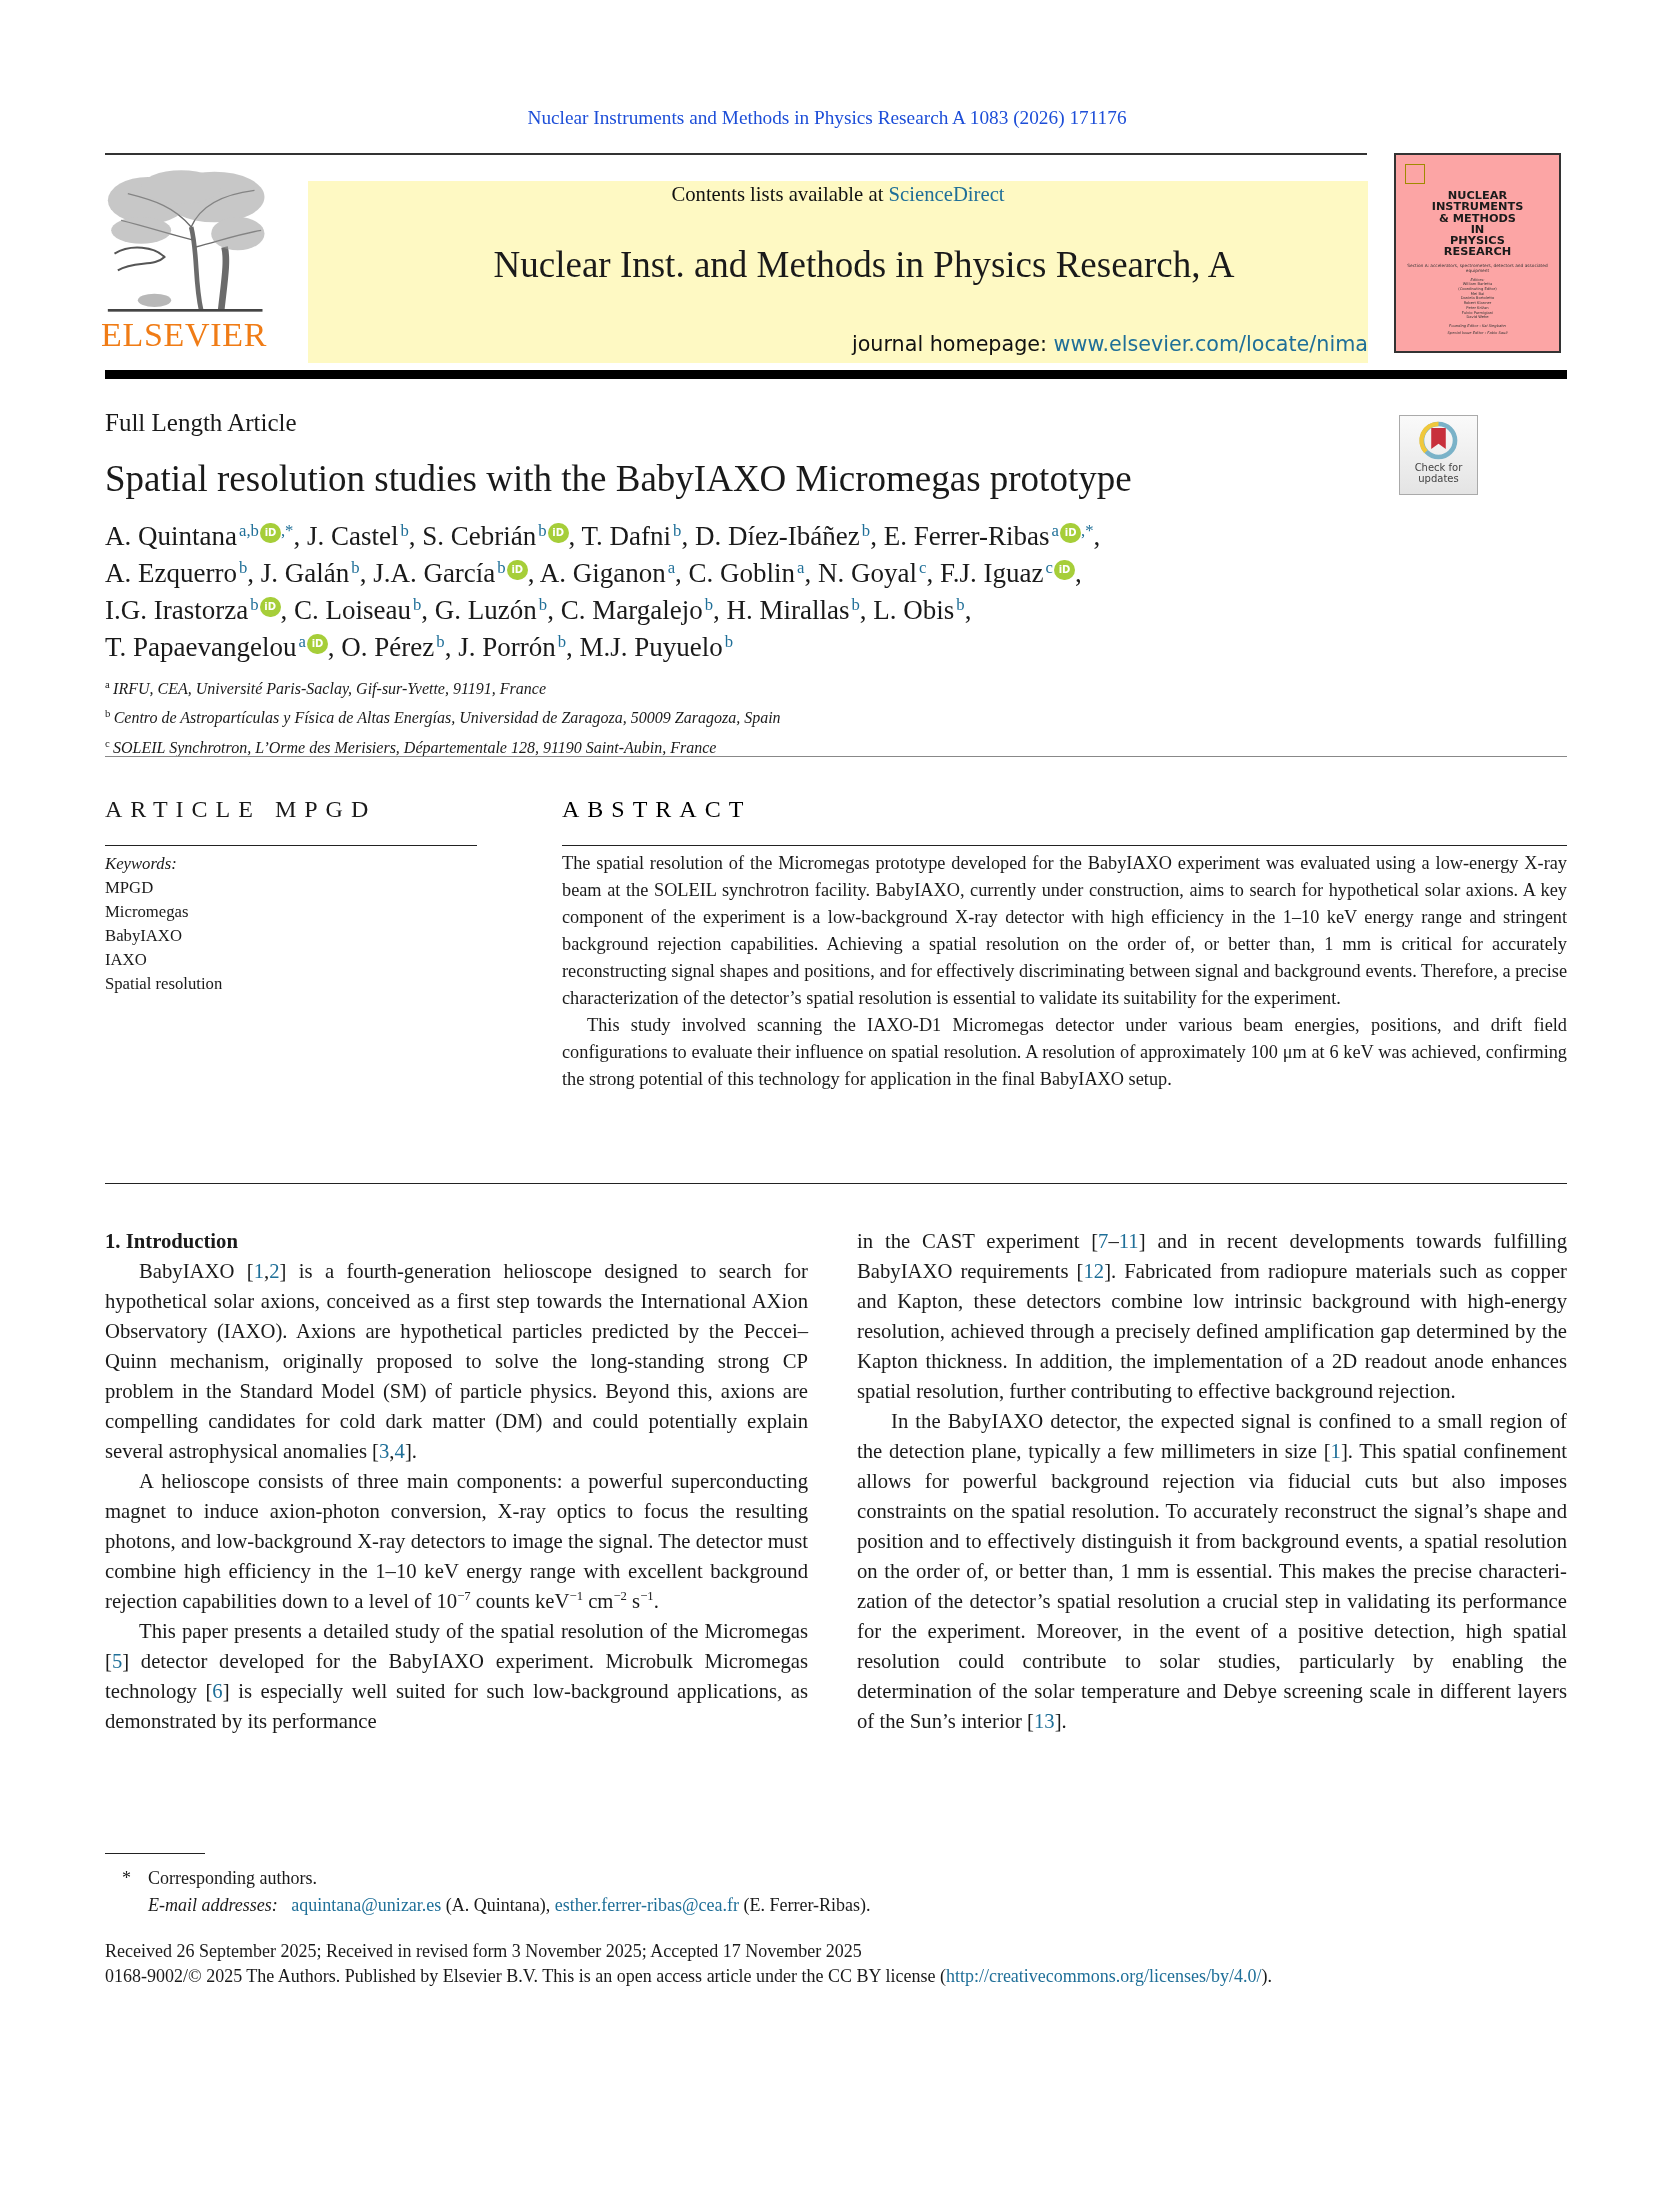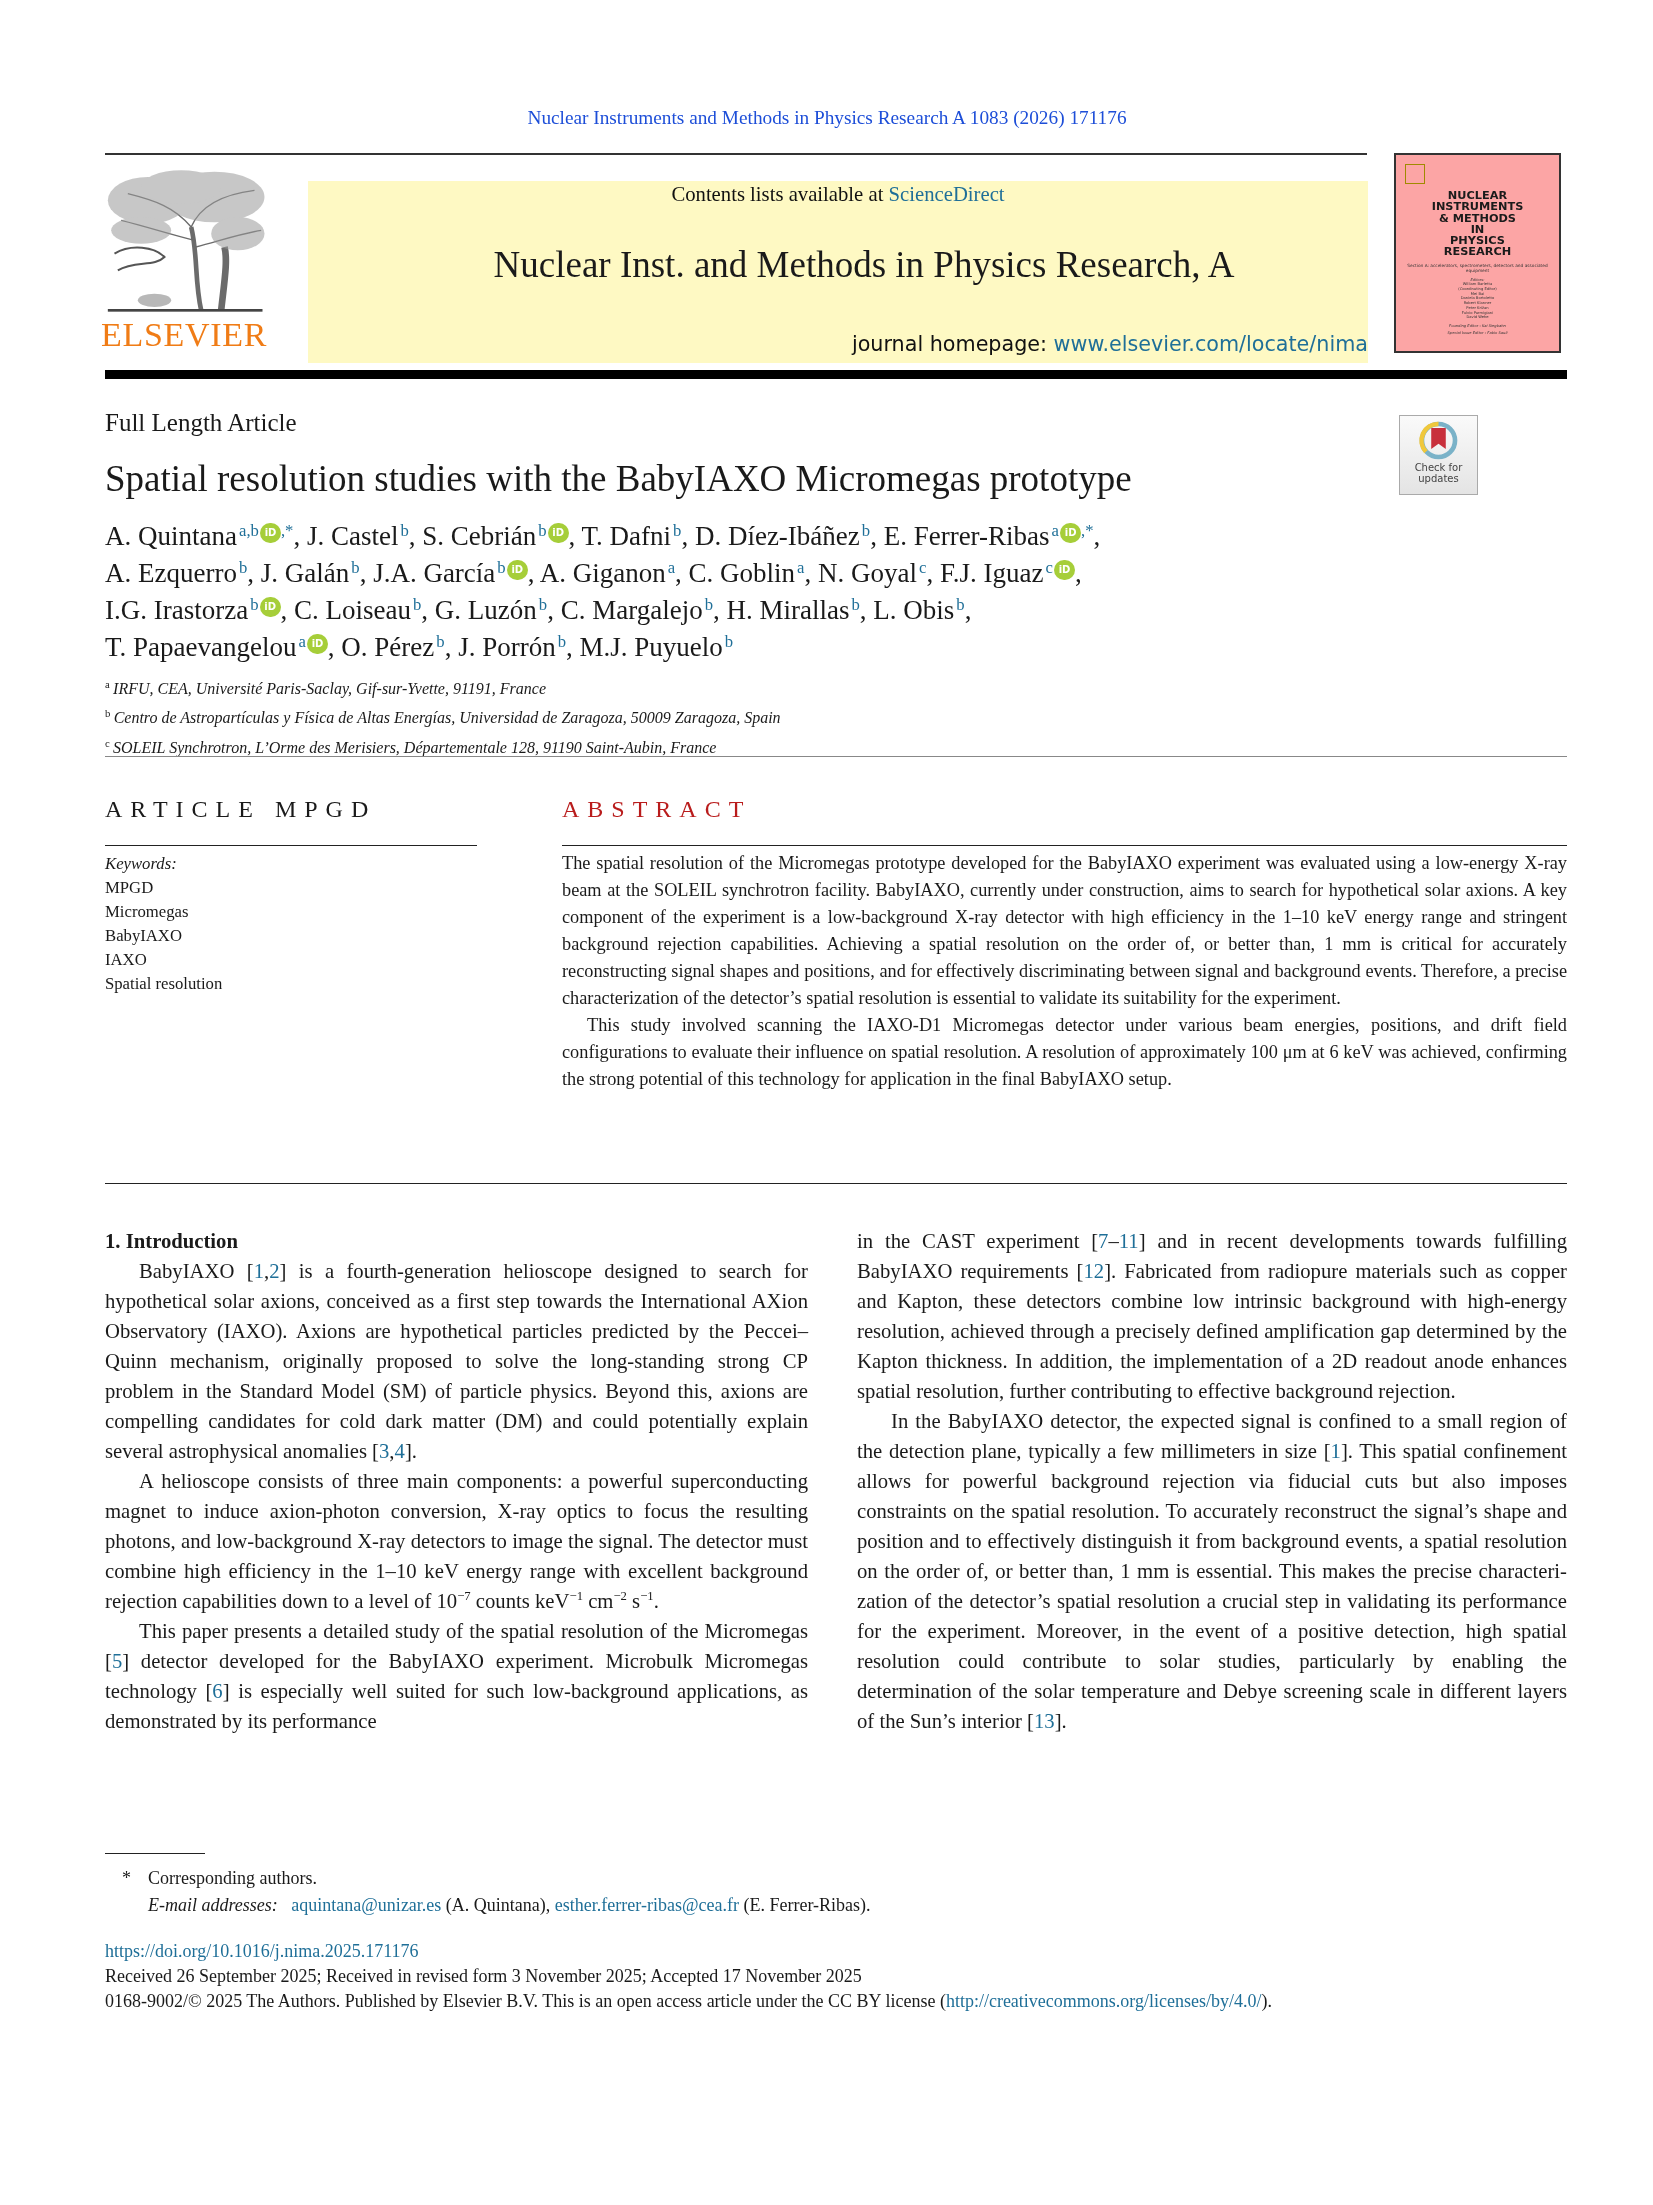--- a/index.html
+++ b/index.html
@@ -44,21 +44,21 @@
 
   .affils { top: 672px; left: 105px; font-size: 16px; line-height: 24px; font-style: italic; color: #1a1a1a; }
   .affils sup { font-style: normal; font-size: 10.7px; margin-right: 3.3px; }
   .affil-rule { top: 756px; left: 105px; width: 1462px; height: 1.3px; background: #888; }
 
   
   .ai-head { top: 796px; left: 105px; font-size: 24px; letter-spacing: 8px; color: #1a1a1a; }
   .ai-rule { top: 845px; left: 105px; width: 372px; height: 1.3px; background: #222; }
   .kw { top: 852px; left: 105px; font-size: 16.7px; line-height: 24px; color: #1a1a1a; }
   .kw-label { font-style: italic; }
-  .abs-head { top: 796px; left: 562px; font-size: 24px; letter-spacing: 8px; color: #b91c1c; }
+  .abs-head { top: 796px; left: 562px; font-size: 24px; letter-spacing: 8px; color: #000000; }
   .abs-rule { top: 845px; left: 562px; width: 1005px; height: 1.3px; background: #222; }
   .abs-body { top: 850px; left: 562px; width: 1005px; font-size: 18.3px; line-height: 27px; text-align: justify; color: #1a1a1a; }
   .abs-body p { margin: 0; }
   .abs-body p + p { text-indent: 25px; }
   .abs-end-rule { top: 1183px; left: 105px; width: 1462px; height: 1.3px; background: #222; }
 
   
   .col { width: 703px; font-size: 20.7px; line-height: 30px; text-align: justify; color: #1a1a1a; hyphens: manual; }
   .col-left { top: 1226px; left: 105px; }
   .col-right { top: 1226px; left: 857px; width: 710px; }
@@ -195,17 +195,16 @@
   <p><span>In the BabyIAXO detector, the expected signal is confined to a small region of the detection plane, typically a few millimeters in size [</span><a>1</a><span>]. This spatial confinement allows for powerful background rejection via fiducial cuts but also imposes constraints on the spatial resolution. To accurately reconstruct the signal’s shape and position and to effectively distinguish it from background events, a spatial resolution on the order of, or better than, 1 mm is essential. This makes the precise characteri­zation of the detector’s spatial resolution a crucial step in validating its performance for the experiment. Moreover, in the event of a positive detection, high spatial resolution could contribute to solar studies, particularly by enabling the determination of the solar temperature and Debye screening scale in different layers of the Sun’s interior [</span><a>13</a><span>].</span></p>
 </div>
 
 <div class="abs fn-rule"></div>
 <div class="abs fn">
   <div><span class="star2">*</span><span>Corresponding authors.</span></div>
   <div class="ind"><i>E-mail addresses:</i>&nbsp;&nbsp;&nbsp;<a>aquintana@unizar.es</a><span> (A. Quintana), </span><a>esther.ferrer-ribas@cea.fr</a><span> (E. Ferrer-Ribas).</span></div>
 </div>
 
 <div class="abs meta">
-  <div><a>https://doi.org/10.1016/j.nima.2025.171176</a></div>
   <div>Received 26 September 2025; Received in revised form 3 November 2025; Accepted 17 November 2025</div>
   <div><span>0168-9002/© 2025 The Authors. Published by Elsevier B.V. This is an open access article under the CC BY license (</span><a>http://creativecommons.org/licenses/by/4.0/</a><span>).</span></div>
 </div>
 
 
 </body></html>

